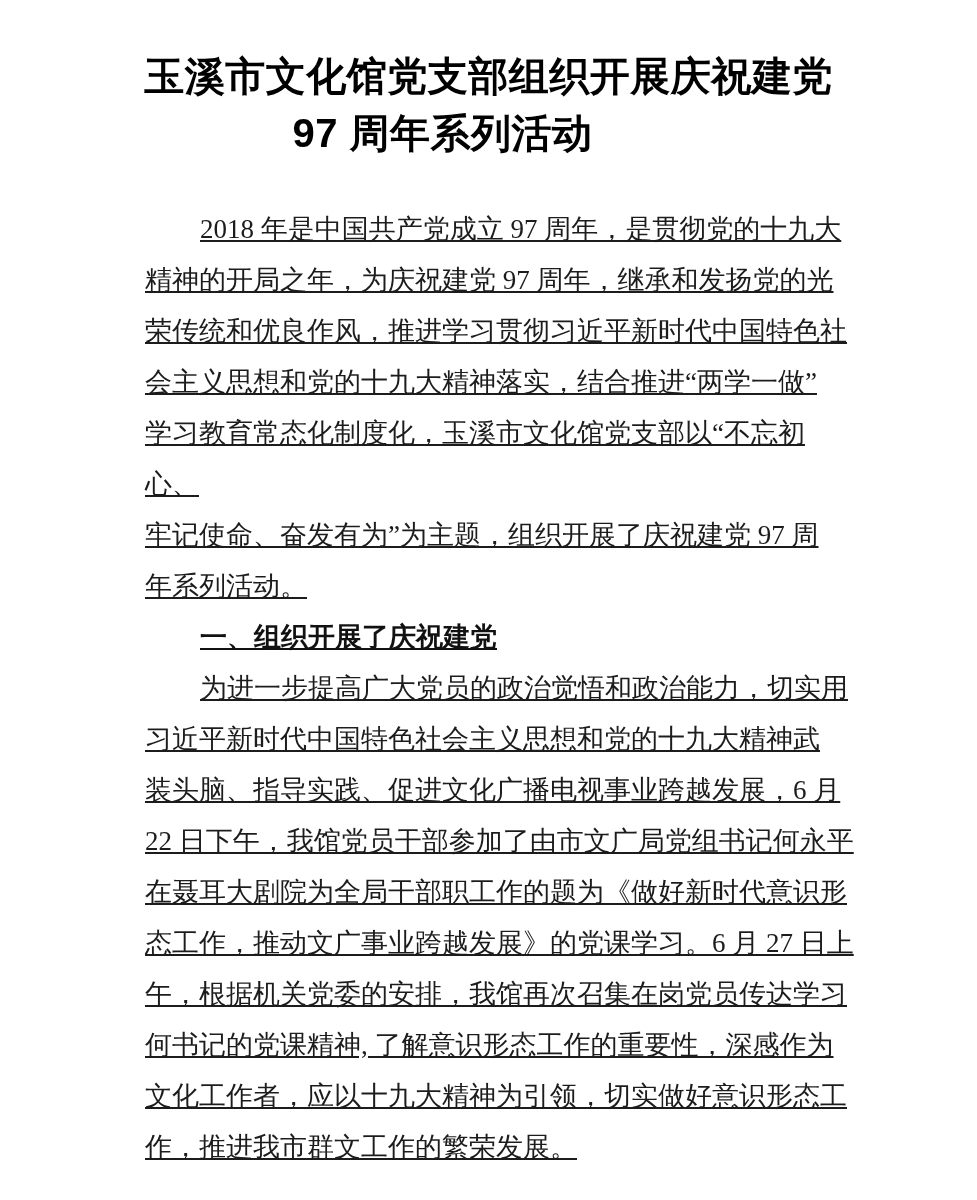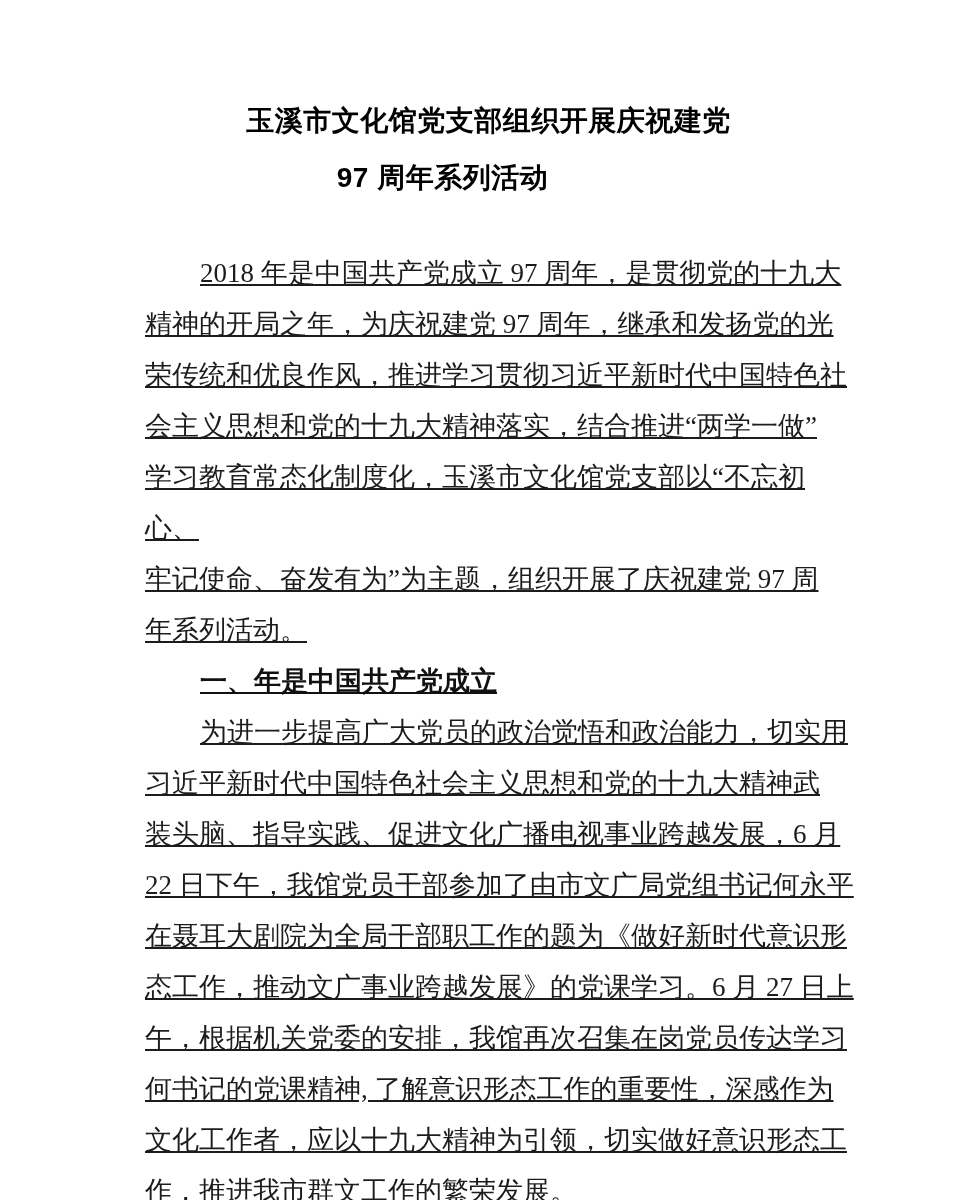--- a/index.html
+++ b/index.html
@@ -11,25 +11,25 @@
     position: relative;
     width: 977px;
     height: 1200px;
     background: #ffffff;
     overflow: hidden;
     color: #1a1a1a;
     font-family: "Liberation Serif", "DejaVu Serif", serif;
   }
   .doc-title {
     margin: 0;
-    padding-top: 92px;
+    padding-top: 48px;
     text-align: center;
     font-family: "Liberation Sans", "DejaVu Sans", sans-serif;
     font-weight: 800;
-    font-size: 28px;
+    font-size: 40px;
     line-height: 57px;
     color: #000000;
     letter-spacing: 0.5px;
   }
   .title-line {
     display: block;
   }
   .title-line-2 {
     position: relative;
     left: -46px;
@@ -66,21 +66,21 @@
   <div class="doc-body">
 
     <p class="para">2018 年是中国共产党成立 97 周年，是贯彻党的十九大
 精神的开局之年，为庆祝建党 97 周年，继承和发扬党的光
 荣传统和优良作风，推进学习贯彻习近平新时代中国特色社
 会主义思想和党的十九大精神落实，结合推进“两学一做”
 学习教育常态化制度化，玉溪市文化馆党支部以“不忘初心、
 牢记使命、奋发有为”为主题，组织开展了庆祝建党 97 周
 年系列活动。</p>
 
-    <p class="para section-heading">一、年是中国共产党成立</p>
+    <p class="para section-heading">一、组织开展了庆祝建党</p>
 
     <p class="para">为进一步提高广大党员的政治觉悟和政治能力，切实用
 习近平新时代中国特色社会主义思想和党的十九大精神武
 装头脑、指导实践、促进文化广播电视事业跨越发展，6 月
 22 日下午，我馆党员干部参加了由市文广局党组书记何永平
 在聂耳大剧院为全局干部职工作的题为《做好新时代意识形
 态工作，推动文广事业跨越发展》的党课学习。6 月 27 日上
 午，根据机关党委的安排，我馆再次召集在岗党员传达学习
 何书记的党课精神, 了解意识形态工作的重要性，深感作为
 文化工作者，应以十九大精神为引领，切实做好意识形态工

